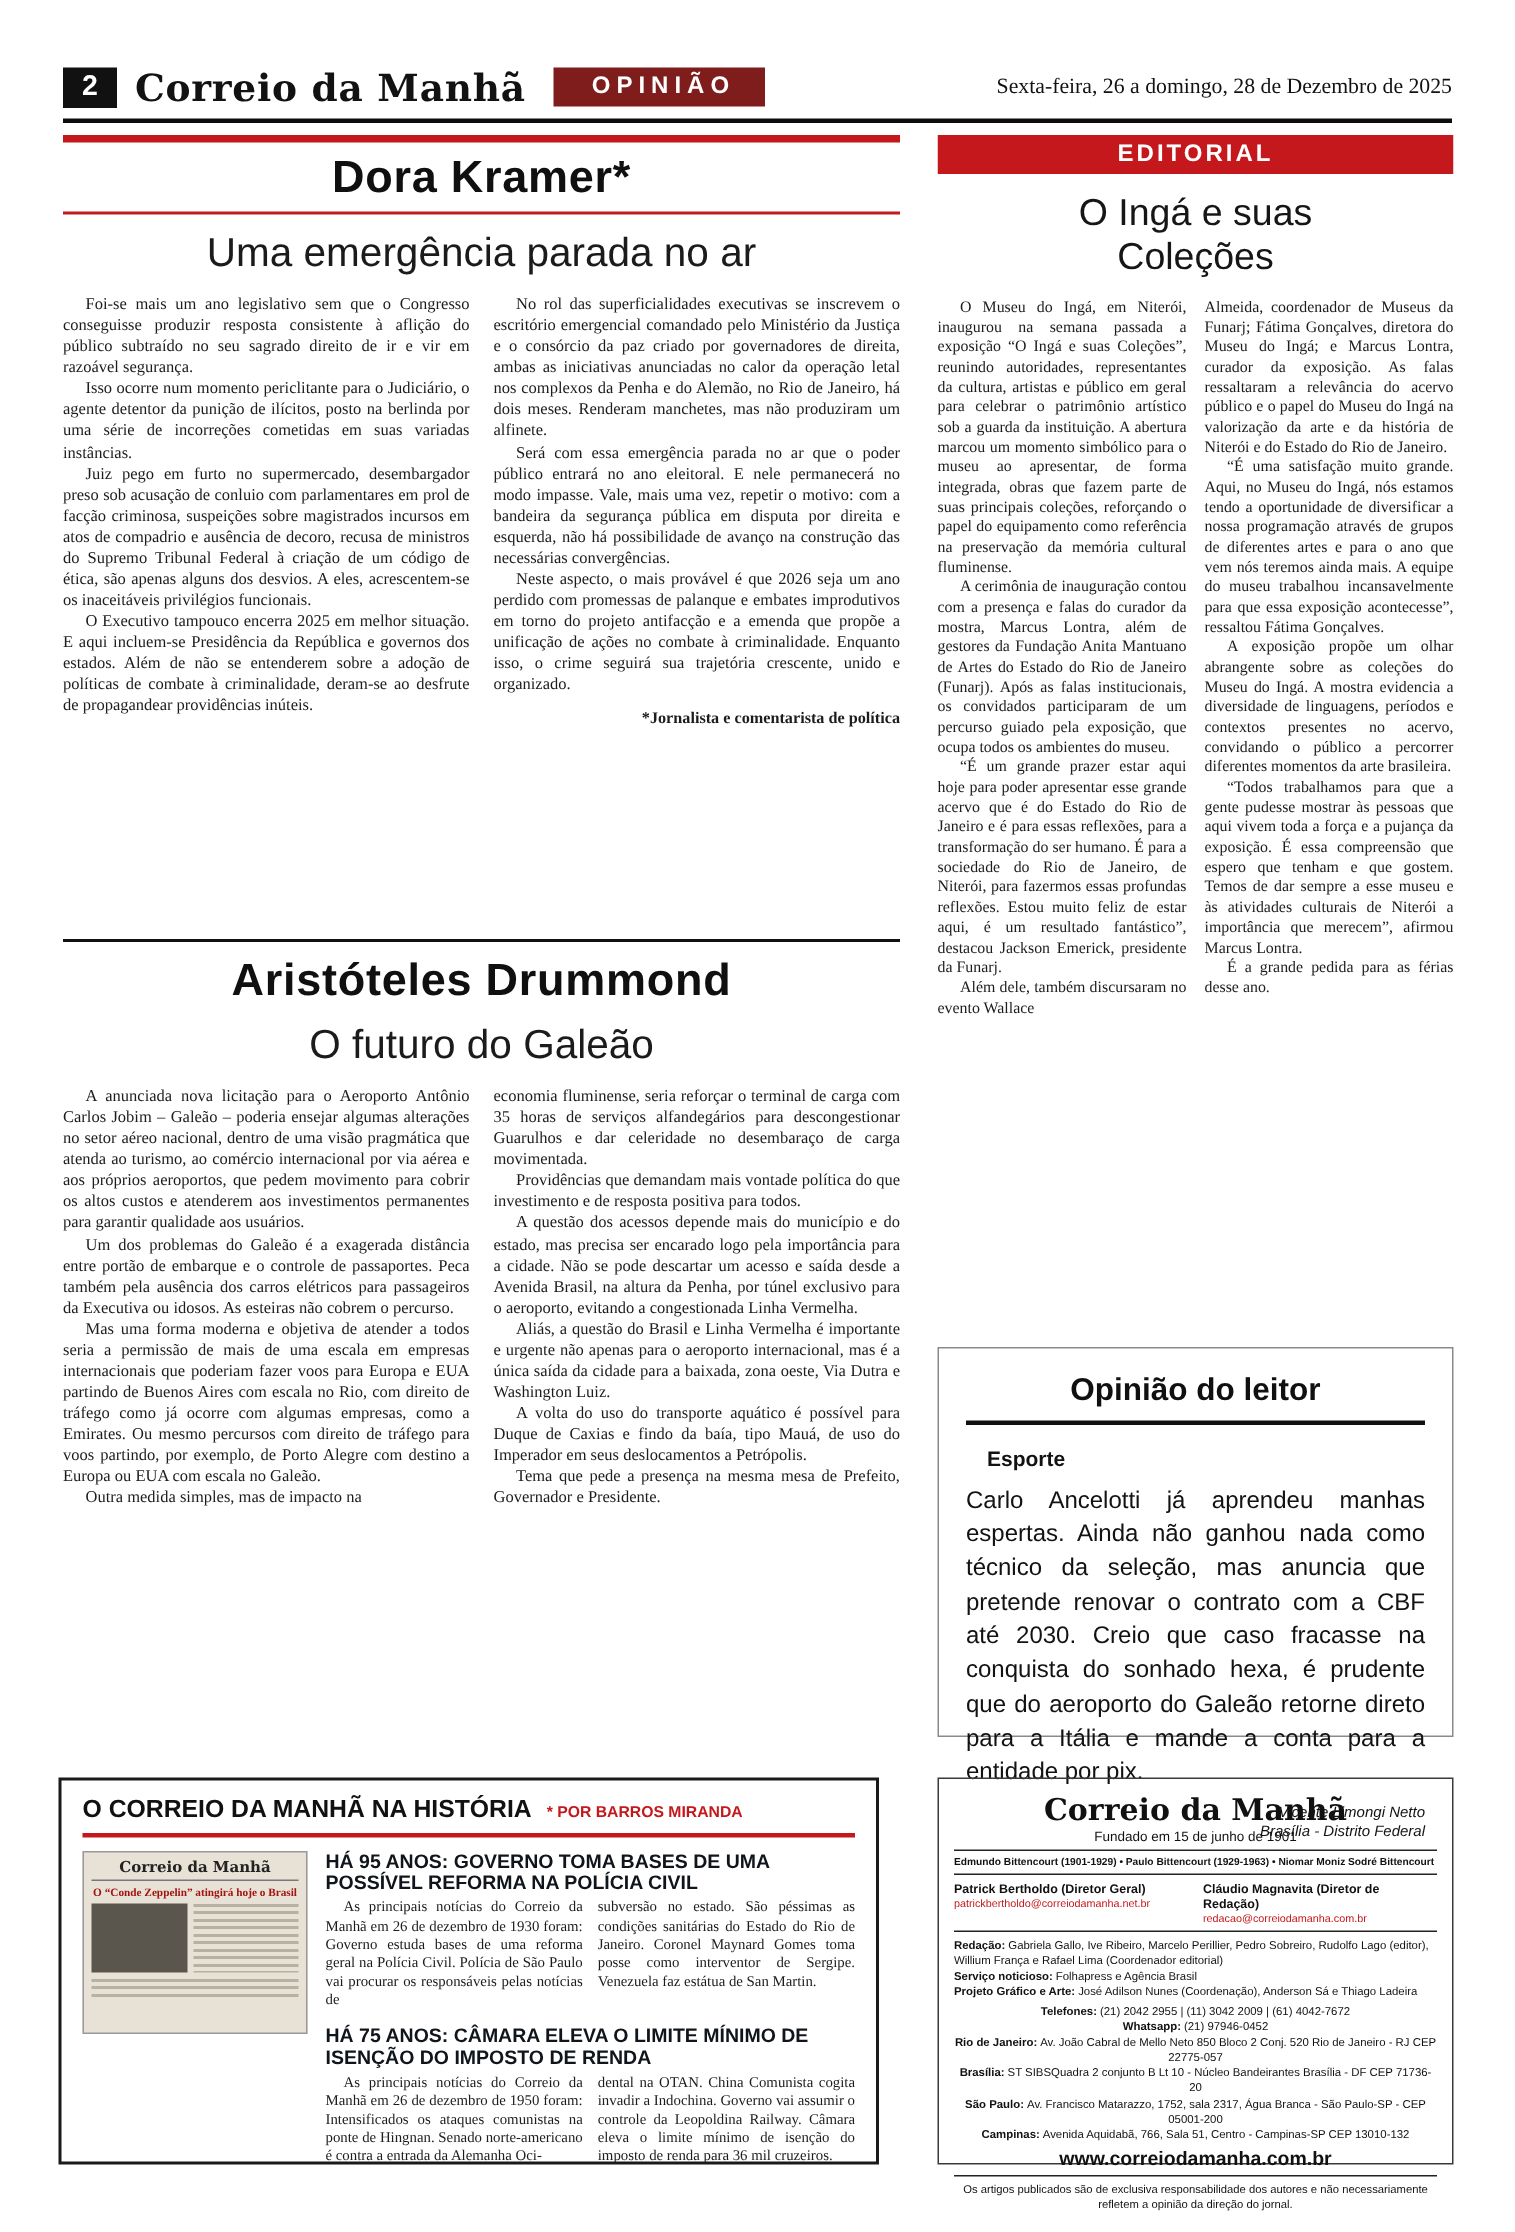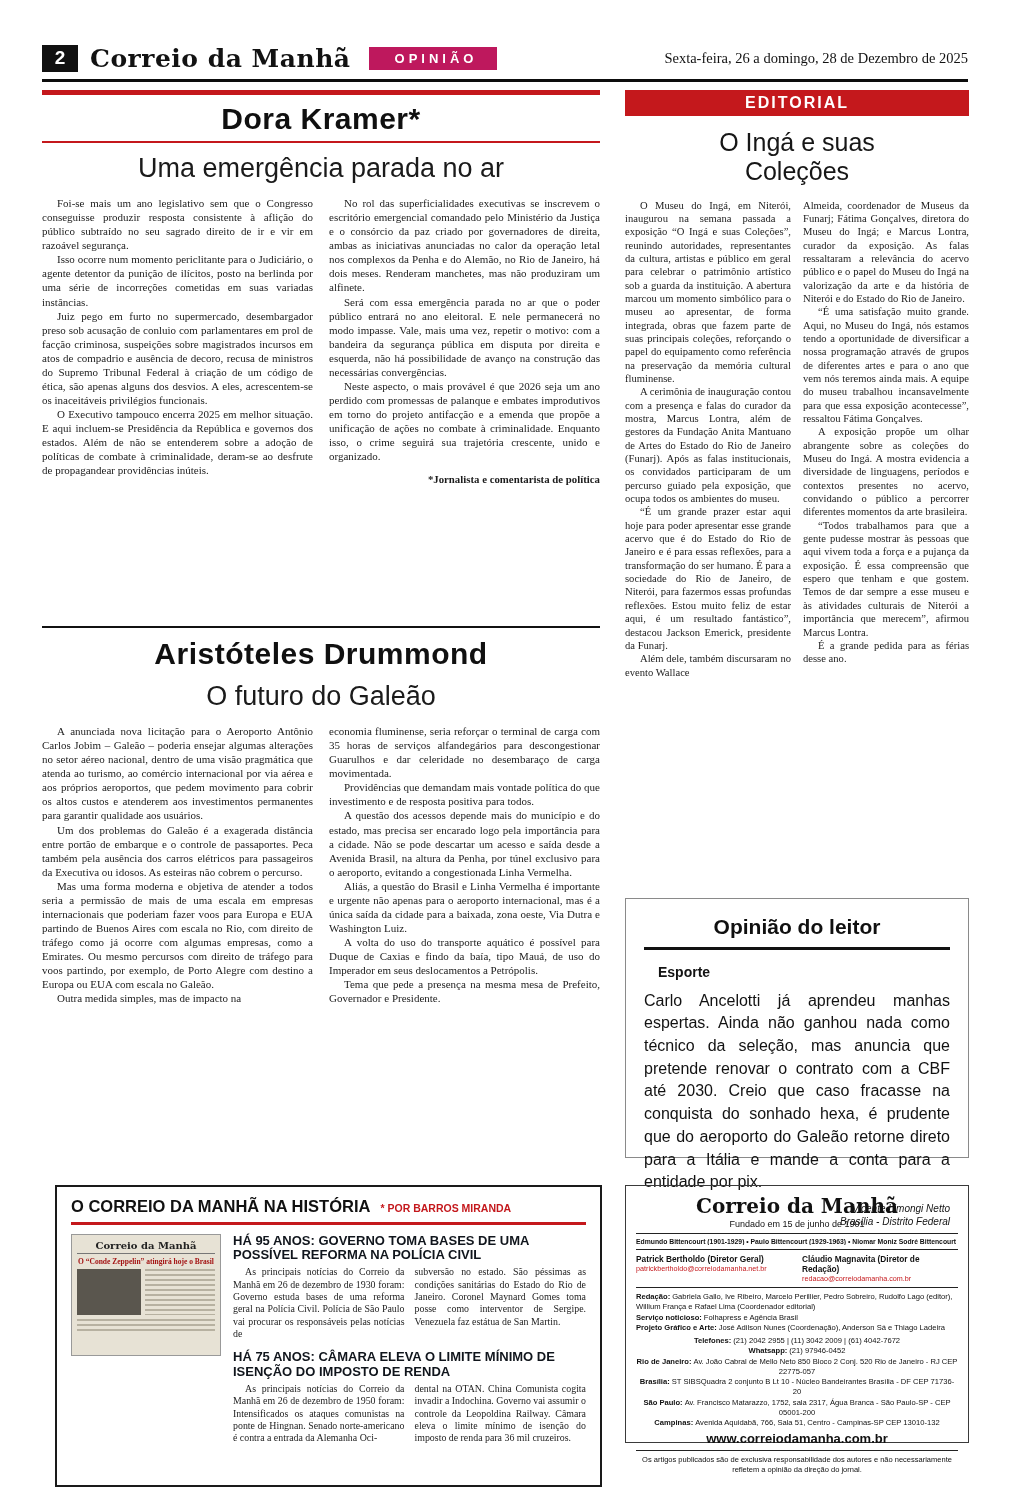--- a/index.html
+++ b/index.html
@@ -5,22 +5,22 @@
   :root{ --red:#c4181c; --ink:#121212; }
   html,body{margin:0;padding:0;background:#fff;}
   .page{position:relative;width:1010px;height:1488px;background:#fff;margin:0 auto;overflow:hidden;
         font-family:"Liberation Serif",serif;color:var(--ink);}
 
   
   .topbar{position:absolute;left:42px;right:42px;top:42px;height:32px;display:flex;align-items:center;}
   .pagenum{width:36px;height:27px;background:#111;color:#fff;font-family:"Liberation Sans",sans-serif;
            font-weight:bold;font-size:19px;display:flex;align-items:center;justify-content:center;}
   .logo{font-family:"DejaVu Serif",serif;font-weight:bold;font-size:25px;margin-left:12px;letter-spacing:.5px;}
-  .section-badge{background:#be185d;color:#fff;font-family:"Liberation Sans",sans-serif;font-weight:bold;
-                 font-size:13px;letter-spacing:4px;padding:4px 20px 4px 26px;margin-left:18px;}
+  .section-badge{background:#7f1d1d;color:#fff;font-family:"Liberation Sans",sans-serif;font-weight:bold;
+                 font-size:16px;letter-spacing:4px;padding:4px 20px 4px 26px;margin-left:18px;}
   .issue-date{margin-left:auto;font-size:14.5px;}
   .header-rule{position:absolute;left:42px;right:42px;top:79px;height:3px;background:#0d0d0d;}
 
   
   .dora{position:absolute;left:42px;top:90px;width:558px;height:550px;overflow:hidden;}
   .drummond{position:absolute;left:42px;top:626px;width:558px;height:516px;overflow:hidden;
             border-top:2.5px solid #111;padding-top:2px;box-sizing:border-box;}
   .red-bar{height:5px;background:var(--red);}
   .red-line{height:2px;background:var(--red);margin-top:2px;}
   .author{font-family:"Liberation Sans",sans-serif;font-weight:bold;font-size:30px;text-align:center;
@@ -45,21 +45,21 @@
   
   .letters{position:absolute;left:625px;top:898px;width:344px;height:260px;border:1px solid #8a8a8a;
            padding:16px 18px;box-sizing:border-box;font-family:"Liberation Sans",sans-serif;}
   .lt-title{font-weight:bold;font-size:21px;text-align:center;margin:0 0 8px;color:#101010;}
   .lt-rule{height:2.5px;background:#111;margin-bottom:14px;}
   .lt-topic{font-weight:bold;font-size:14px;margin:0 0 10px 14px;}
   .lt-body{font-size:16px;line-height:1.42;text-align:justify;margin:0 0 8px;}
   .lt-sig{font-style:italic;text-align:right;font-size:10px;line-height:1.35;margin:0;}
 
   
-  .history{position:absolute;left:55px;top:1185px;width:547px;height:302px;border:2px solid #1a1a1a;
+  .history{position:absolute;left:39px;top:1185px;width:547px;height:258px;border:2px solid #1a1a1a;
            padding:10px 14px;box-sizing:border-box;}
   .hist-title{font-family:"Liberation Sans",sans-serif;font-weight:bold;font-size:16.5px;color:#111;}
   .hist-suffix{font-family:"Liberation Sans",sans-serif;font-weight:bold;font-size:10.5px;color:var(--red);margin-left:6px;}
   .hist-rule{height:2.5px;background:var(--red);margin:6px 0 9px;}
   .hist-content{display:flex;gap:12px;}
   .thumb{width:150px;flex:0 0 auto;height:122px;border:1px solid #999;background:#e7e2d5;padding:5px;box-sizing:border-box;}
   .thumb-logo{font-family:"DejaVu Serif",serif;font-weight:bold;font-size:10px;text-align:center;
               border-bottom:1px solid #777;padding-bottom:2px;color:#222;white-space:nowrap;overflow:hidden;}
   .thumb-headline{font-size:7.5px;font-weight:bold;color:#a31313;text-align:center;margin:3px 0;}
   .thumb-row{display:flex;gap:4px;}

